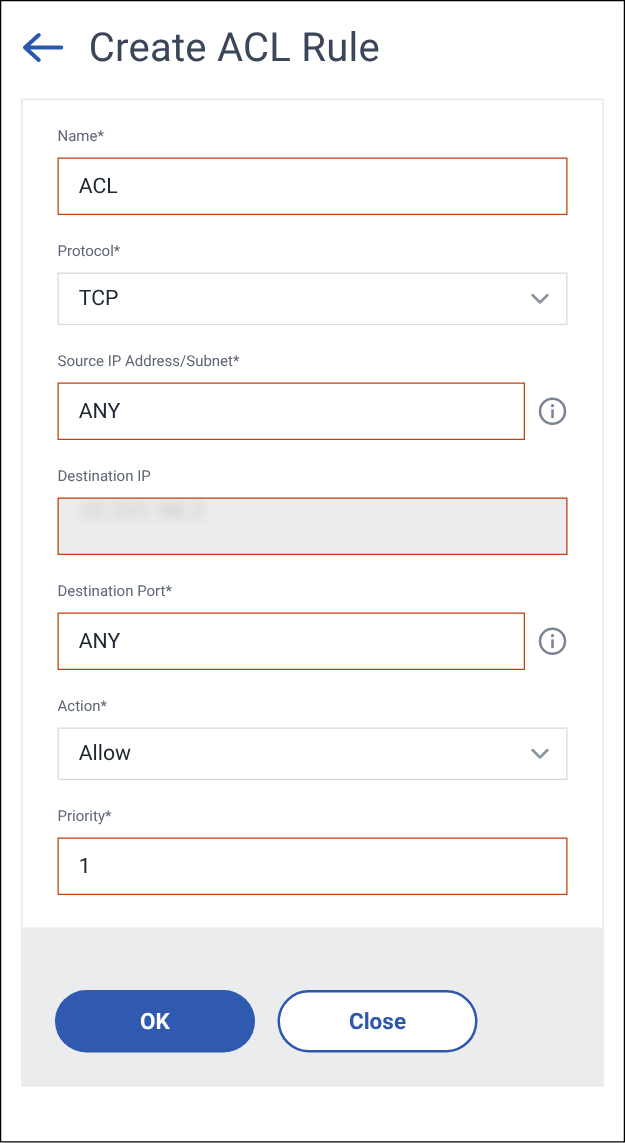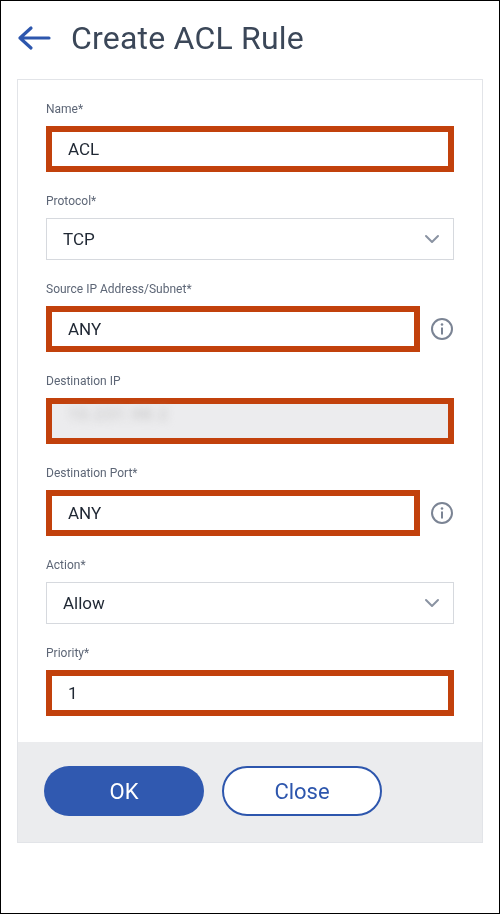--- a/index.html
+++ b/index.html
@@ -44,21 +44,21 @@
     align-items: center;
     gap: 10px;
   }
   .control {
     flex: 1;
     position: relative;
   }
   .text-input {
     width: 100%;
     height: 46px;
-    border: 6px solid #c2410c;
+    border: 1px solid #c2410c;
     background: #fff;
     font-size: 17px;
     color: #1f2733;
     padding: 0 16px;
     outline: none;
     font-family: inherit;
   }
   .text-input.disabled {
     background: #ececee;
     color: #bdbdbd;
@@ -102,27 +102,28 @@
   .footer {
     background: #ebecee;
     padding: 24px 26px 26px 26px;
     display: flex;
     gap: 18px;
   }
   .btn {
     height: 50px;
     width: 160px;
     border-radius: 25px;
-    font-size: 22px;
-    font-weight: 400;
+    font-size: 18px;
+    font-weight: 700;
     display: flex;
     align-items: center;
     justify-content: center;
     cursor: pointer;
     font-family: inherit;
+    margin-top: 26px;
   }
   .btn-primary {
     background: #3059b0;
     color: #fff;
     border: none;
   }
   .btn-secondary {
     background: #fff;
     color: #2d56ad;
     border: 2px solid #2d56ad;

